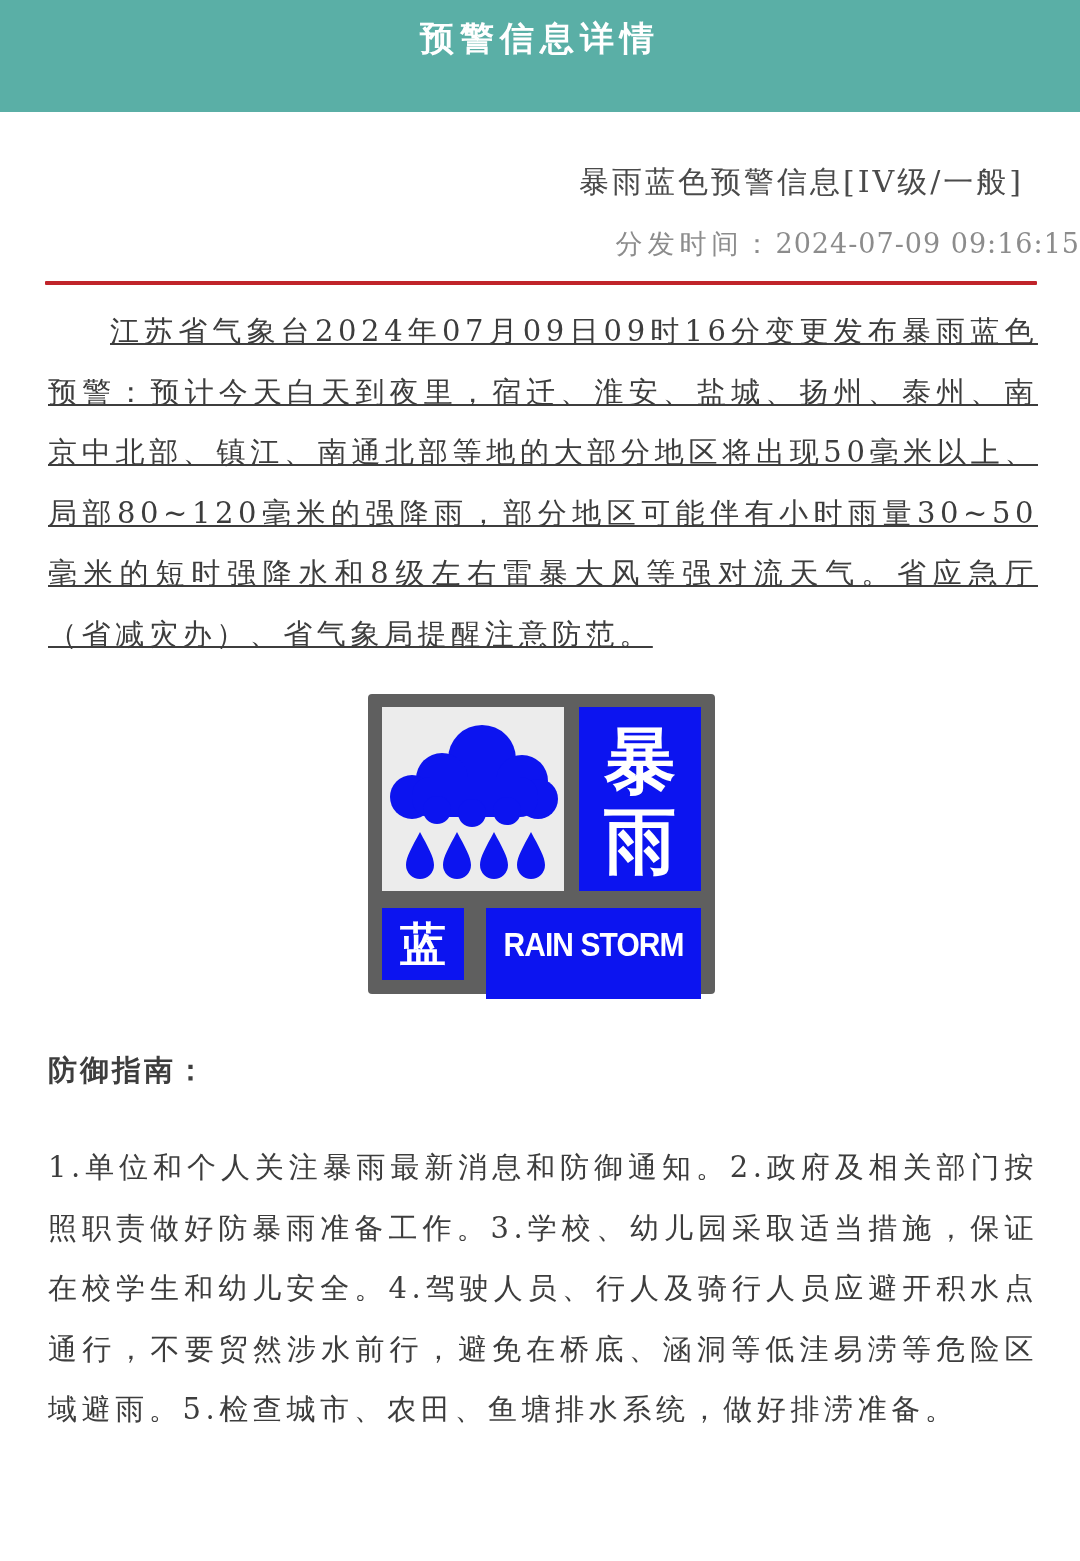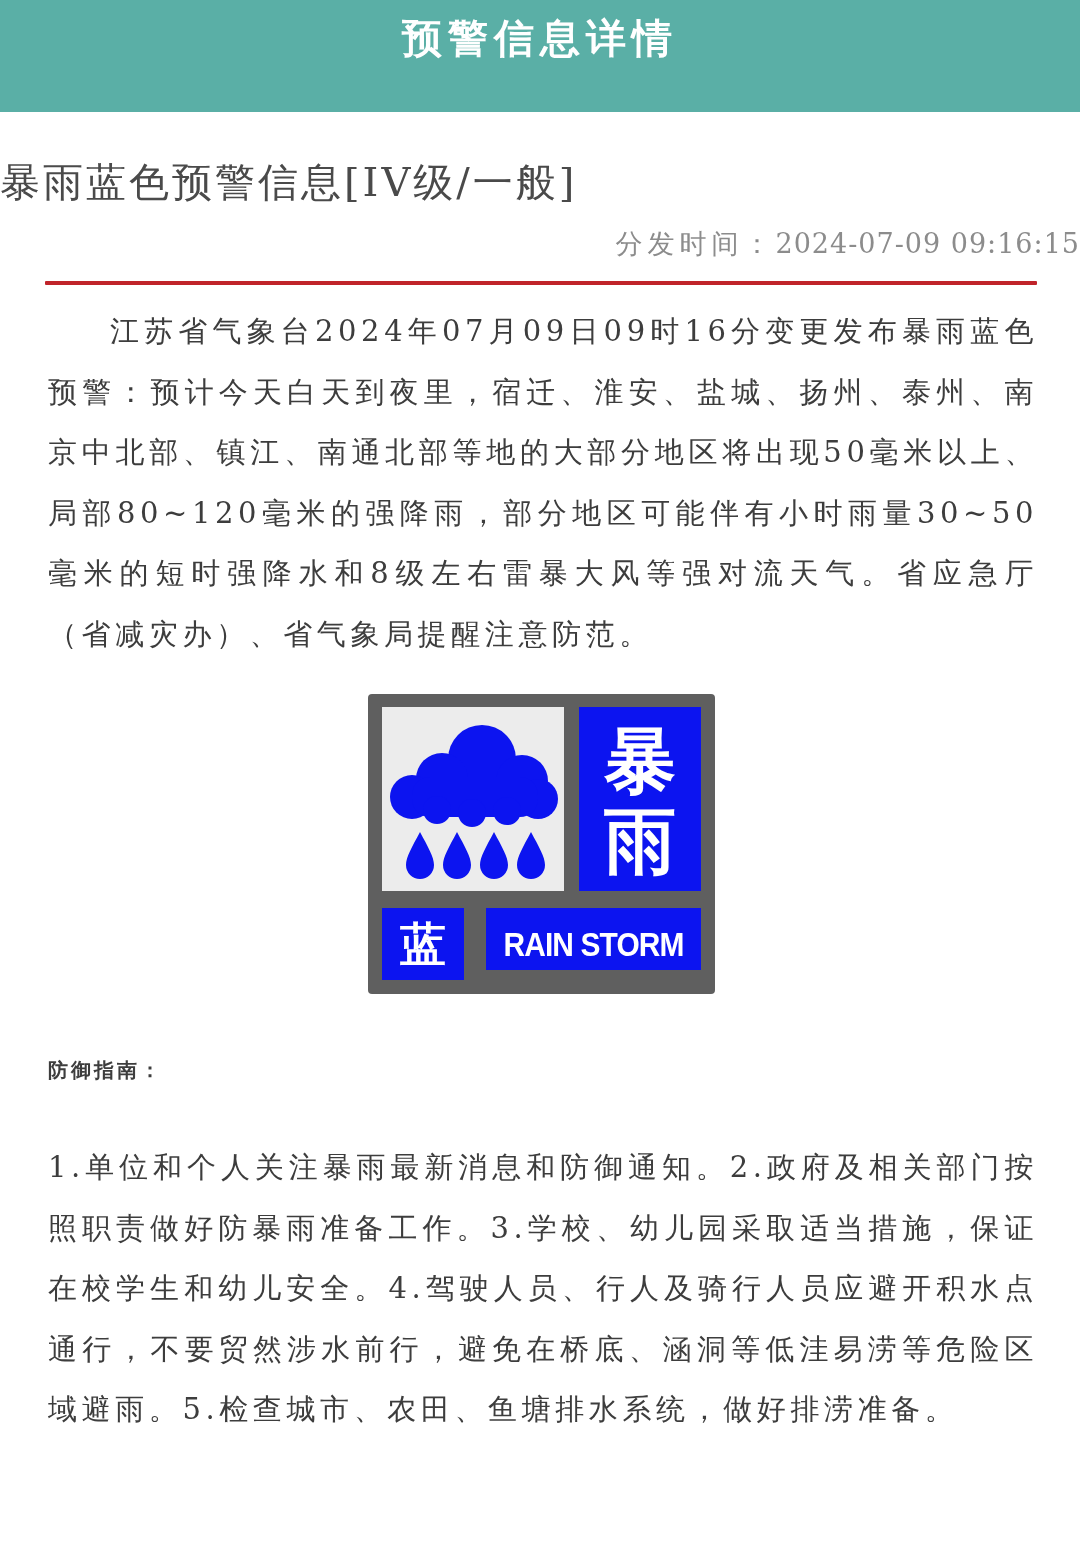--- a/index.html
+++ b/index.html
@@ -6,50 +6,50 @@
   html, body { width: 1080px; height: 1561px; background: #ffffff; overflow: hidden; }
   body { font-family: "DejaVu Serif", "Liberation Serif", serif; color: #3a3a3a; position: relative; }
 
   .header {
     position: absolute; left: 0; top: 0; width: 1080px; height: 112px;
     background: #5aafa6;
   }
   .header-title {
     position: absolute; left: 0; top: 10px; width: 1080px; text-align: center;
     font-family: "DejaVu Sans", sans-serif; font-weight: bold;
-    font-size: 40px; letter-spacing: 6px; color: #ffffff; line-height: 56px;
+    font-size: 34px; letter-spacing: 6px; color: #ffffff; line-height: 56px;
   }
 
   .warn-title {
-    position: absolute; left: 0; top: 158px; width: 1024px; text-align: left;
-    font-size: 40px; letter-spacing: 3px; color: #4a4a4a; line-height: 48px;
+    position: absolute; left: 0; top: 158px; width: 1024px; text-align: right;
+    font-size: 30px; letter-spacing: 3px; color: #4a4a4a; line-height: 48px;
   }
   .issue-time {
     position: absolute; left: 0; top: 224px; width: 1080px; text-align: right;
     font-size: 27px; letter-spacing: 1px; color: #8c8c8c; line-height: 40px;
   }
   .issue-time .label { letter-spacing: 5px; }
 
   .divider {
     position: absolute; left: 45px; top: 281px; width: 992px; height: 4px;
     background: #c0242a; border-radius: 1px;
   }
 
   .para {
     position: absolute; left: 48px; width: 990px;
     font-size: 29px; line-height: 60.5px; color: #3d3d3d;
     letter-spacing: 4.6px; text-align: justify;
   }
-  .para.summary { top: 301px; text-indent: 62px; }
+  .para.summary { top: 301px; text-indent: 62px; text-decoration: underline; }
   .para.guide { top: 1137px; }
 
   .guide-heading {
     position: absolute; left: 48px; top: 1048px;
     font-family: "DejaVu Sans", sans-serif; font-weight: bold;
-    font-size: 20px; letter-spacing: 3px; color: #3d3d3d; line-height: 44px;
+    font-size: 29px; letter-spacing: 3px; color: #3d3d3d; line-height: 44px;
   }
 
   
   .sign {
     position: absolute; left: 368px; top: 694px; width: 347px; height: 300px;
     background: #5f5f5f; border-radius: 4px;
   }
   .sign .icon-box {
     position: absolute; left: 14px; top: 13px; width: 182px; height: 184px;
     background: #ececec;
@@ -58,21 +58,21 @@
   .sign .name-box { left: 211px; top: 13px; width: 122px; height: 184px; }
   .sign .name-box span {
     position: absolute; left: 0; width: 122px; text-align: center;
     font-family: "DejaVu Sans", sans-serif; font-weight: bold; font-size: 72px; line-height: 80px;
   }
   .sign .level-box { left: 14px; top: 214px; width: 82px; height: 72px; }
   .sign .level-box span {
     position: absolute; left: 0; top: 0; width: 82px; text-align: center;
     font-family: "DejaVu Sans", sans-serif; font-weight: bold; font-size: 46px; line-height: 72px;
   }
-  .sign .en-box { left: 118px; top: 214px; width: 215px; height: 62px; }
+  .sign .en-box { left: 118px; top: 214px; width: 215px; height: 91px; }
   .sign .en-box span {
     position: absolute; left: 0; top: 0; width: 215px; text-align: center;
     font-family: "Liberation Sans", sans-serif; font-weight: bold; font-size: 34px;
     line-height: 72px; letter-spacing: -1px; transform: scaleX(0.88); transform-origin: center;
   }
 </style>
 </head>
 <body>
 
 <div class="header">

